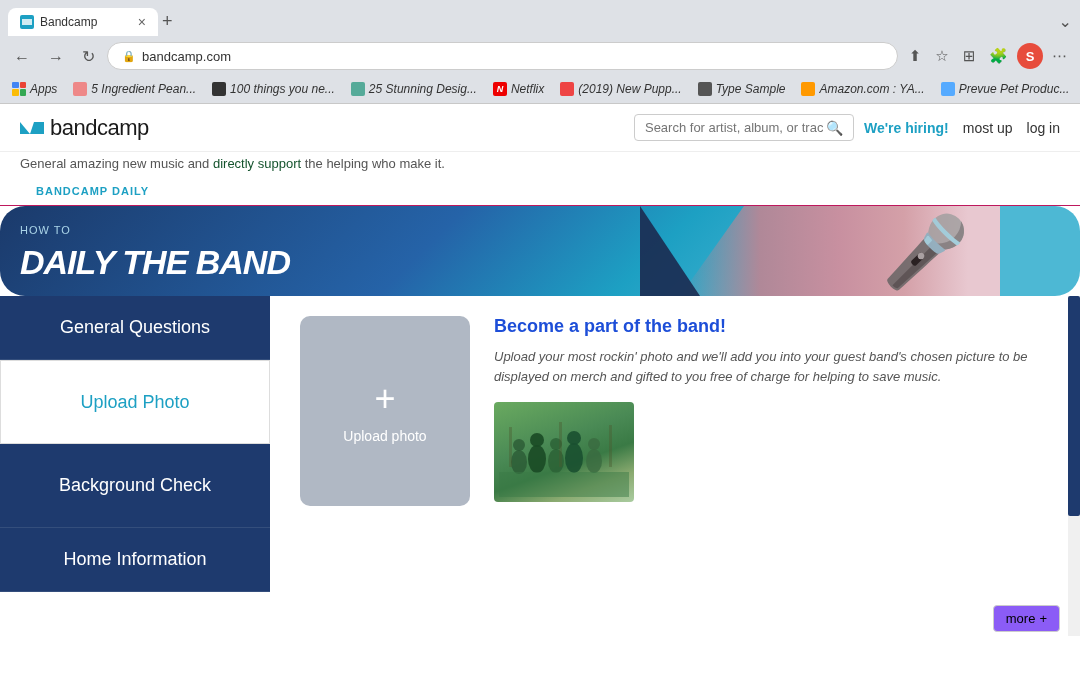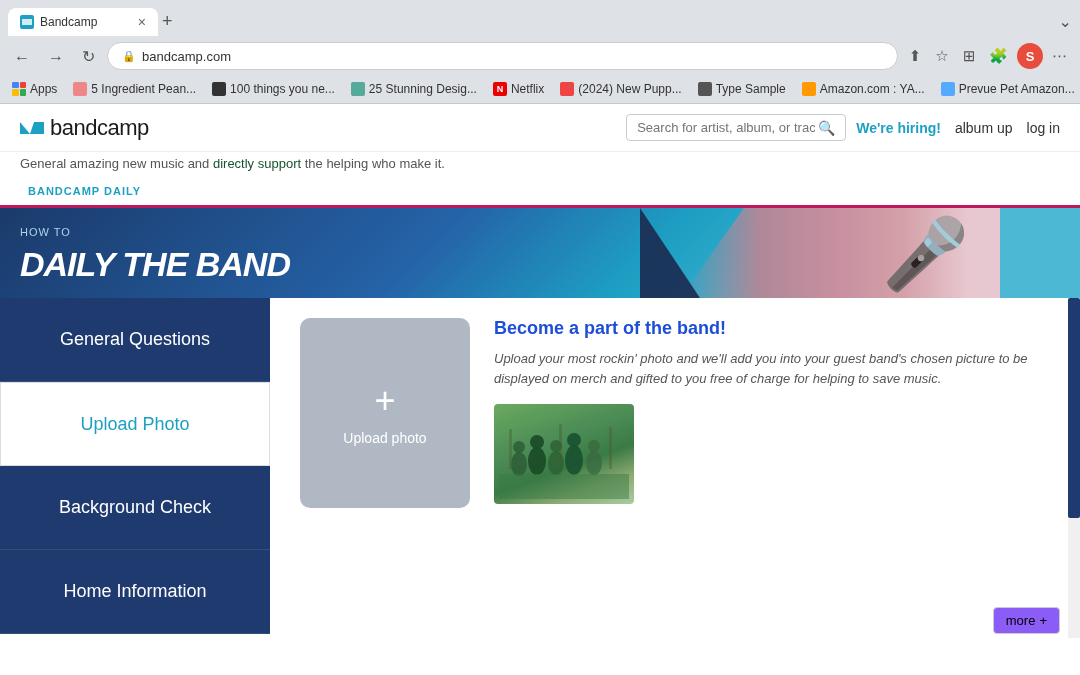--- a/index.html
+++ b/index.html
@@ -19,49 +19,49 @@
     .nav-btn { background: none; border: none; color: #555; font-size: 16px; cursor: pointer; padding: 4px 6px; border-radius: 4px; }
     .url-bar { flex: 1; background: #fff; border: 1px solid #ccc; border-radius: 20px; padding: 4px 14px; font-size: 13px; color: #333; display: flex; align-items: center; gap: 6px; height: 28px; }
     .url-lock { color: #555; font-size: 11px; }
     .url-text { color: #333; font-size: 13px; }
     .addr-icons { display: flex; gap: 4px; align-items: center; }
     .addr-icon-btn { background: none; border: none; color: #555; font-size: 15px; cursor: pointer; padding: 3px 5px; border-radius: 4px; }
     .user-avatar { width: 26px; height: 26px; background: #e74c3c; border-radius: 50%; display: flex; align-items: center; justify-content: center; color: white; font-size: 13px; font-weight: bold; }
 
     
     .bookmarks-bar { display: flex; align-items: center; background: #dee1e6; padding: 2px 8px 4px 8px; height: 28px; gap: 8px; border-bottom: 1px solid #c8c8c8; overflow: hidden; }
-    .bookmark-item { display: flex; align-items: center; gap: 4px; font-size: 12px; color: #333; cursor: pointer; white-space: nowrap; padding: 2px 4px; border-radius: 3px; }
+    .bookmark-item { display: flex; align-items: center; gap: 4px; font-size: 12px; color: #333; cursor: pointer; white-space: nowrap; padding: 2px 4px; border-radius: 3px; font-style: italic; }
 
     
     .page { background: #fff; width: 100%; height: calc(675px - 104px); overflow: hidden; position: relative; }
 
     
     .bc-header { display: flex; align-items: center; padding: 10px 20px; border-bottom: 1px solid #eee; }
     .bc-logo { display: flex; align-items: center; gap: 6px; }
     .bc-logo-text { font-size: 22px; font-weight: 300; color: #1a1a1a; letter-spacing: -0.5px; }
     .bc-search { margin-left: auto; display: flex; align-items: center; gap: 10px; }
     .bc-search-input { border: 1px solid #ccc; border-radius: 4px; padding: 5px 30px 5px 10px; font-size: 13px; color: #999; width: 220px; outline: none; }
     .bc-nav { display: flex; align-items: center; gap: 14px; margin-left: 10px; }
     .bc-hiring { color: #1da0c3; font-weight: 600; font-size: 14px; cursor: pointer; }
     .bc-nav-btn { font-size: 14px; color: #333; background: none; border: none; cursor: pointer; font-weight: 500; }
 
     
-    .bc-subnav { padding: 6px 28px; border-bottom: 3px solid #be185d; }
+    .bc-subnav { padding: 6px 36px; border-bottom: 1px solid #be185d; }
     .bc-daily-label { color: #1da0c3; font-size: 11px; font-weight: 700; letter-spacing: 1px; text-transform: uppercase; }
 
     
-    .bc-hero { position: relative; height: 90px; background: linear-gradient(135deg, #1b3a6b 0%, #2563a8 40%, #1da0c3 60%, #4db8d4 80%); display: flex; align-items: flex-end; padding: 0 20px 10px 20px; overflow: hidden; }
+    .bc-hero { position: relative; height: 90px; background: linear-gradient(135deg, #1b3a6b 0%, #2563a8 40%, #1da0c3 60%, #4db8d4 80%); display: flex; align-items: flex-end; padding: 0 20px 10px 20px; overflow: hidden; border-radius: 25px; }
     .bc-hero-howto { font-size: 11px; color: #aad4e8; letter-spacing: 1px; text-transform: uppercase; position: absolute; top: 18px; left: 20px; }
     .bc-hero-title { font-size: 34px; font-weight: 900; font-style: italic; color: #fff; letter-spacing: -1px; position: absolute; bottom: 14px; left: 20px; }
 
     
     .bc-sidebar { width: 270px; flex-shrink: 0; }
     .sidebar-item { display: flex; align-items: center; justify-content: center; text-align: center; padding: 0 20px; cursor: pointer; border-bottom: 1px solid rgba(255,255,255,0.1); }
     .sidebar-item.active-white { background: #fff; border: 1px solid #ddd; height: 84px; }
-    .sidebar-item.dark { background: #1e3a6e; height: 84px; }
+    .sidebar-item.dark { background: #1e3a6e; height: 64px; }
     .sidebar-item.dark-bottom { background: #1e3a6e; height: 84px; }
     .sidebar-item-label { font-size: 18px; font-weight: 400; }
     .sidebar-item.dark .sidebar-item-label { color: #fff; }
     .sidebar-item.dark-bottom .sidebar-item-label { color: #fff; }
     .sidebar-item.active-white .sidebar-item-label { color: #1da0c3; }
 
     
     .bc-content { flex: 1; padding: 20px 30px; display: flex; gap: 24px; overflow: hidden; }
 
     
@@ -144,33 +144,33 @@
       <span>25 Stunning Desig...</span>
     </div>
     <div class="bookmark-item">
       <div style="width:14px;height:14px;background:#e00;border-radius:2px;display:flex;align-items:center;justify-content:center;">
         <span style="color:white;font-size:9px;font-weight:bold;">N</span>
       </div>
       <span>Netflix</span>
     </div>
     <div class="bookmark-item">
       <div style="width:14px;height:14px;background:#e44;border-radius:2px;"></div>
-      <span>(2024) New Pupp...</span>
+      <span>(2019) New Pupp...</span>
     </div>
     <div class="bookmark-item">
       <div style="width:14px;height:14px;background:#555;border-radius:2px;"></div>
       <span>Type Sample</span>
     </div>
     <div class="bookmark-item">
       <div style="width:14px;height:14px;background:#f90;border-radius:2px;"></div>
       <span>Amazon.com : YA...</span>
     </div>
     <div class="bookmark-item">
       <div style="width:14px;height:14px;background:#5af;border-radius:2px;"></div>
-      <span>Prevue Pet Amazon...</span>
+      <span>Prevue Pet Produc...</span>
     </div>
 
   </div>
 </div>
 
 <div class="page">
 
   <div class="bc-header">
     <div class="bc-logo">
       <svg width="24" height="20" viewBox="0 0 24 20">
@@ -181,21 +181,21 @@
     </div>
 
     <div class="bc-search">
       <div style="position:relative;display:flex;align-items:center;">
         <input class="bc-search-input" type="text" placeholder="Search for artist, album, or track" style="">
         <span style="position:absolute;right:10px;color:#666;font-size:14px;">🔍</span>
       </div>
     </div>
     <div class="bc-nav">
       <span class="bc-hiring">We're hiring!</span>
-      <button class="bc-nav-btn">album up</button>
+      <button class="bc-nav-btn">most up</button>
       <button class="bc-nav-btn">log in</button>
     </div>
   </div>
 
   <div class="discover-text">
     <span>General amazing new music and </span><a>directly support</a><span> the helping who make it.</span>
   </div>
 
   <div class="bc-subnav">
     <span class="bc-daily-label">BANDCAMP DAILY</span>

